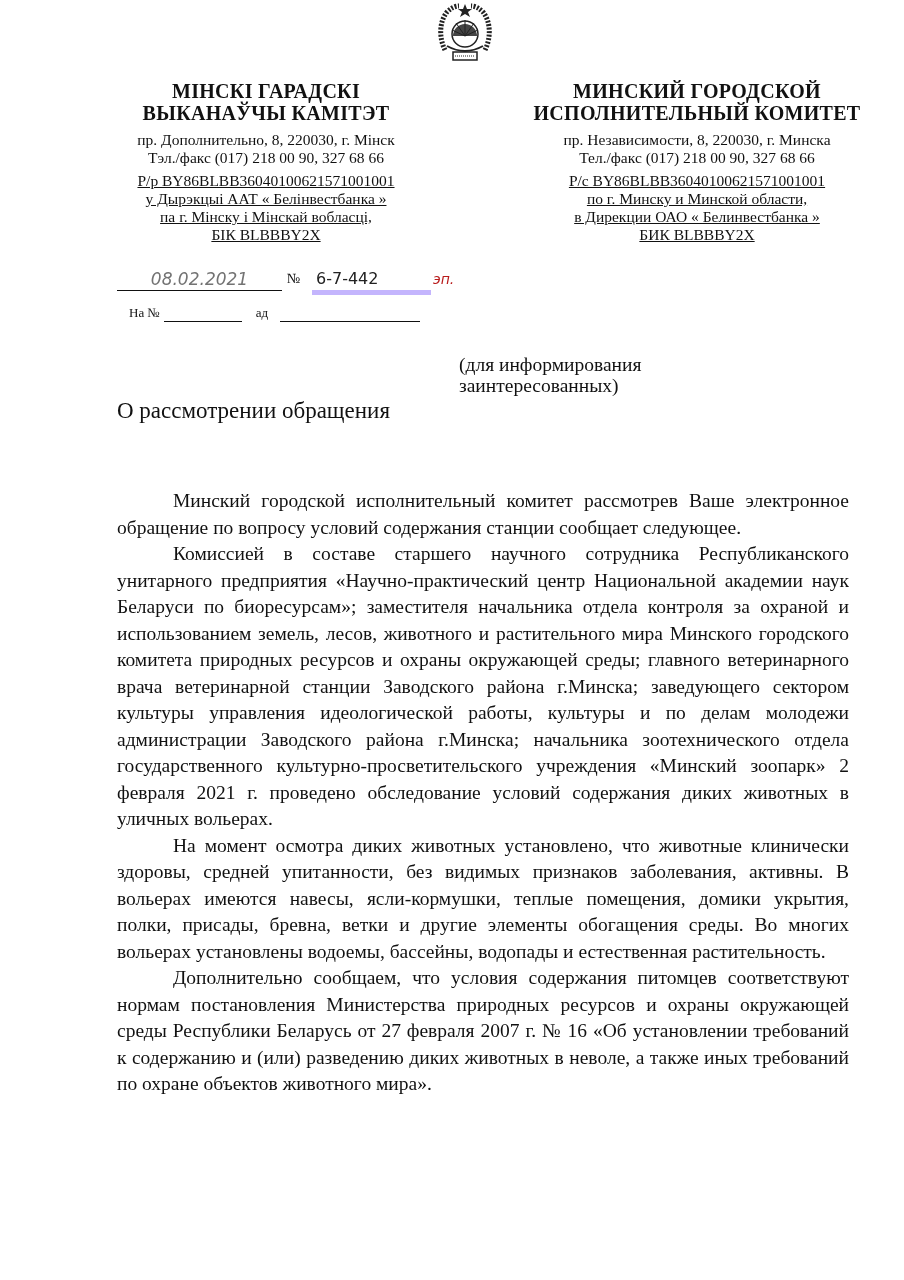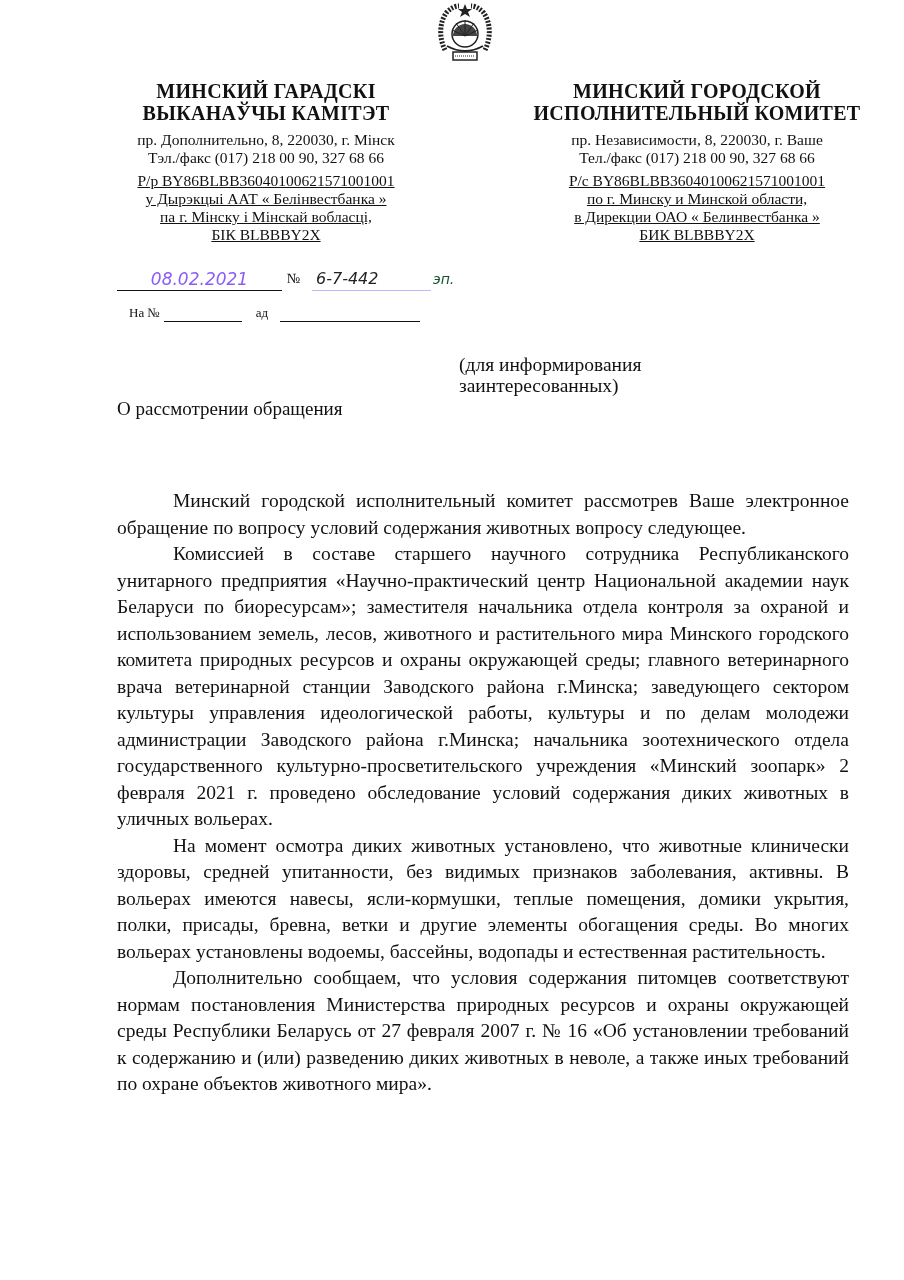--- a/index.html
+++ b/index.html
@@ -9,30 +9,30 @@
     }
     .emblem { position: absolute; left: 437px; top: 2px; width: 56px; height: 62px; }
     .hdr { position: absolute; text-align: center; }
     .hdr-left { left: 108px; width: 316px; top: 80px; }
     .hdr-right { left: 522px; width: 350px; top: 80px; }
     .org { font-weight: bold; font-size: 20px; line-height: 22px; letter-spacing: 0.3px; }
     .addr { font-size: 15.5px; line-height: 18px; margin-top: 7px; }
     .bank { font-size: 15.5px; line-height: 18px; margin-top: 5px; text-decoration: underline; }
     .regline { position: absolute; left: 117px; top: 268px; width: 345px; height: 26px; }
     .reg-date { position: absolute; left: 0; top: 0; width: 165px; border-bottom: 1px solid #111;
-      font-family: "DejaVu Sans", sans-serif; font-style: italic; font-size: 17px; text-align: center; color: #8b5cf6; line-height: 22px; }
+      font-family: "DejaVu Sans", sans-serif; font-style: italic; font-size: 17px; text-align: center; color: #737373; line-height: 22px; }
     .reg-no-label { position: absolute; left: 170px; top: 3px; font-size: 14px; }
-    .reg-num { position: absolute; left: 195px; top: 0; width: 115px; border-bottom: 1px solid #c4b5fd;
-      font-family: "DejaVu Sans", sans-serif; font-style: italic; font-size: 16px; color: #222; line-height: 22px; padding-left: 4px; }
-    .reg-suffix { position: absolute; left: 316px; top: 0; font-family: "DejaVu Sans", sans-serif; font-style: italic; font-size: 14px; color: #14532d; line-height: 22px; }
+    .reg-num { position: absolute; left: 195px; top: 0; width: 115px; border-bottom: 5px solid #c4b5fd;
+      font-family: "DejaVu Sans", sans-serif; font-size: 16px; color: #222; line-height: 22px; padding-left: 4px; }
+    .reg-suffix { position: absolute; left: 316px; top: 0; font-family: "DejaVu Sans", sans-serif; font-style: italic; font-size: 14px; color: #b91c1c; line-height: 22px; }
     .reply { position: absolute; left: 117px; top: 305px; font-size: 13px; margin-left: 12px; }
     .reply .blank1 { display: inline-block; width: 78px; border-bottom: 1px solid #111; margin: 0 14px 0 4px; }
     .reply .blank2 { display: inline-block; width: 140px; border-bottom: 1px solid #111; margin-left: 12px; }
     .addressee { position: absolute; left: 459px; top: 354px; font-size: 19.5px; line-height: 21px; }
-    .subject { position: absolute; left: 117px; top: 398px; font-size: 19px; }
+    .subject { position: absolute; left: 117px; top: 398px; font-size: 23px; }
     .body { position: absolute; left: 117px; top: 488px; width: 732px; font-size: 19.5px; line-height: 26.5px; text-align: justify; }
     .body p { margin: 0; text-indent: 56px; }
   </style>
 </head>
 <body>
 
 <div class="emblem">
   <svg width="56" height="62" viewBox="0 0 56 62">
     <path d="M8 48 C2 36 2 20 10 10 C14 6 18 4 22 4" fill="none" stroke="#222" stroke-width="5" stroke-dasharray="2 1.5"></path>
     <path d="M48 48 C54 36 54 20 46 10 C42 6 38 4 34 4" fill="none" stroke="#222" stroke-width="5" stroke-dasharray="2 1.5"></path>
@@ -46,39 +46,39 @@
       <line x1="28" y1="34" x2="15" y2="28"></line>
         <line x1="28" y1="34" x2="41" y2="28"></line>
     </g>
     <path d="M10 44 Q28 54 46 44" fill="none" stroke="#222" stroke-width="2"></path>
     <rect x="16" y="50" width="24" height="8" fill="none" stroke="#222" stroke-width="1.5"></rect>
     <line x1="18" y1="54" x2="38" y2="54" stroke="#222" stroke-width="1" stroke-dasharray="1 1"></line>
   </svg>
 </div>
 
 <div class="hdr hdr-left">
-  <div class="org">МИНСКИЙ ГАРАДСКІ</div>
+  <div class="org">МІНСКІ ГАРАДСКІ</div>
   <div class="org">ВЫКАНАЎЧЫ КАМІТЭТ</div>
   <div class="addr">
     <div>пр. Дополнительно, 8, 220030, г. Мінск</div>
     <div>Тэл./факс (017) 218 00 90, 327 68 66</div>
   </div>
   <div class="bank">
     <div>Р/р BY86BLBB36040100621571001001</div>
     <div>у Дырэкцыі ААТ « Белінвестбанка »</div>
     <div>па г. Мінску і Мінскай вобласці,</div>
     <div>БІК BLBBBY2X</div>
   </div>
 </div>
 
 <div class="hdr hdr-right">
   <div class="org">МИНСКИЙ ГОРОДСКОЙ</div>
   <div class="org">ИСПОЛНИТЕЛЬНЫЙ КОМИТЕТ</div>
   <div class="addr">
-    <div>пр. Независимости, 8, 220030, г. Ваше</div>
+    <div>пр. Независимости, 8, 220030, г. Минска</div>
     <div>Тел./факс (017) 218 00 90, 327 68 66</div>
   </div>
   <div class="bank">
     <div>Р/с BY86BLBB36040100621571001001</div>
     <div>по г. Минску и Минской области,</div>
     <div>в Дирекции ОАО « Белинвестбанка »</div>
     <div>БИК BLBBBY2X</div>
   </div>
 </div>
 
@@ -94,17 +94,17 @@
 </div>
 
 <div class="addressee">
   <div>(для информирования</div>
   <div>заинтересованных)</div>
 </div>
 
 <div class="subject">О рассмотрении обращения</div>
 
 <div class="body">
-  <p>Минский городской исполнительный комитет рассмотрев Ваше электронное обращение по вопросу условий содержания животных вопросу следующее.</p>
+  <p>Минский городской исполнительный комитет рассмотрев Ваше электронное обращение по вопросу условий содержания станции сообщает следующее.</p>
   <p>Комиссией в составе старшего научного сотрудника Республиканского унитарного предприятия «Научно-практический центр Национальной академии наук Беларуси по биоресурсам»; заместителя начальника отдела контроля за охраной и использованием земель, лесов, животного и растительного мира Минского городского комитета природных ресурсов и охраны окружающей среды; главного ветеринарного врача ветеринарной станции Заводского района г.Минска; заведующего сектором культуры управления идеологической работы, культуры и по делам молодежи администрации Заводского района г.Минска; начальника зоотехнического отдела государственного культурно-просветительского учреждения «Минский зоопарк» 2 февраля 2021 г. проведено обследование условий содержания диких животных в уличных вольерах.</p>
   <p>На момент осмотра диких животных установлено, что животные клинически здоровы, средней упитанности, без видимых признаков заболевания, активны. В вольерах имеются навесы, ясли-кормушки, теплые помещения, домики укрытия, полки, присады, бревна, ветки и другие элементы обогащения среды. Во многих вольерах установлены водоемы, бассейны, водопады и естественная растительность.</p>
   <p>Дополнительно сообщаем, что условия содержания питомцев соответствуют нормам постановления Министерства природных ресурсов и охраны окружающей среды Республики Беларусь от 27 февраля 2007 г. № 16 «Об установлении требований к содержанию и (или) разведению диких животных в неволе, а также иных требований по охране объектов животного мира».</p>
 </div>
 
 </body></html>

